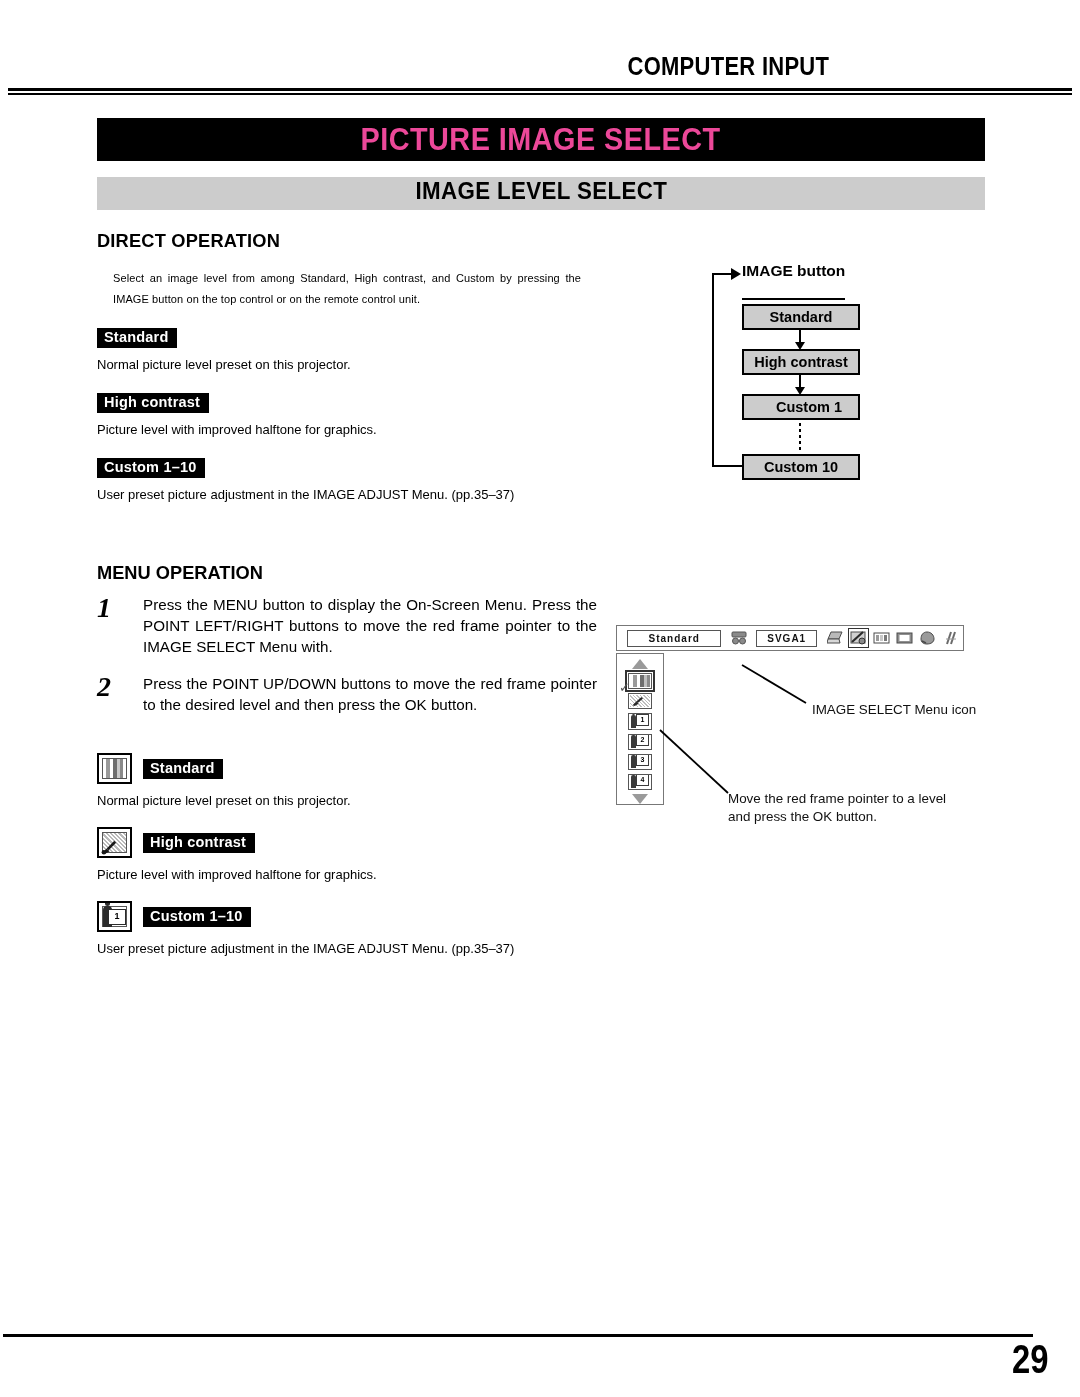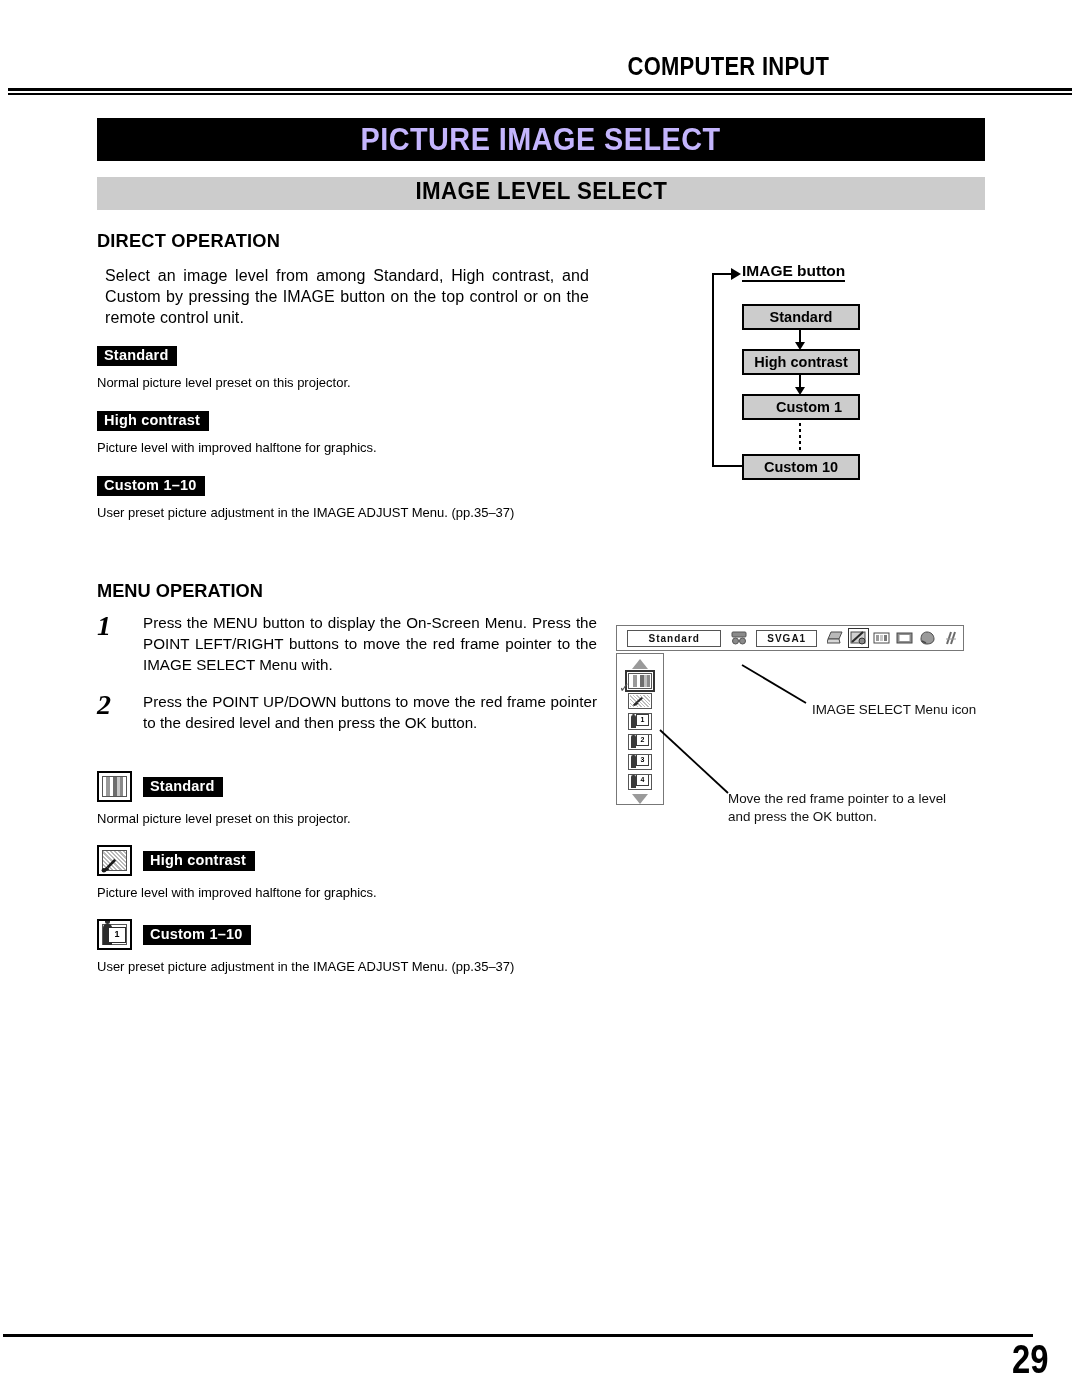--- a/index.html
+++ b/index.html
@@ -54,21 +54,21 @@
   }
 
   
   .banner-black {
     position: absolute;
     left: 97px;
     top: 118px;
     width: 888px;
     height: 43px;
     background: #000000;
-    color: #c4b5fd;
+    color: #ec4899;
     display: flex;
     align-items: center;
     justify-content: center;
   }
   .banner-black span {
     font-size: 31px;
     font-weight: bold;
     letter-spacing: 0.5px;
     transform: scaleX(0.93);
     white-space: nowrap;
@@ -102,24 +102,24 @@
   }
   .section-heading {
     font-size: 19px;
     font-weight: bold;
     letter-spacing: 0.2px;
     margin: 0 0 13px 0;
     transform: scaleX(0.96);
     transform-origin: left center;
   }
   .body-text {
-    font-size: 16px;
+    font-size: 11px;
     line-height: 21px;
     text-align: justify;
-    margin: 8px;
+    margin: 16px;
     letter-spacing: 0.1px;
   }
   .tag-black {
     display: inline-block;
     background: #000000;
     color: #ffffff;
     font-size: 14.5px;
     font-weight: bold;
     padding: 2px 9px 3px 7px;
     letter-spacing: 0.2px;
@@ -252,21 +252,21 @@
     width: 300px;
     height: 230px;
   }
   .flow-title {
     position: absolute;
     left: 42px;
     top: 0px;
     font-size: 15.5px;
     font-weight: bold;
     border-bottom: 2px solid #000;
-    padding-bottom: 0;
+    padding-bottom: 18px;
     white-space: nowrap;
   }
   .flow-box {
     position: absolute;
     left: 42px;
     width: 118px;
     height: 26px;
     background: #cccccc;
     border: 2px solid #000;
     box-sizing: border-box;

